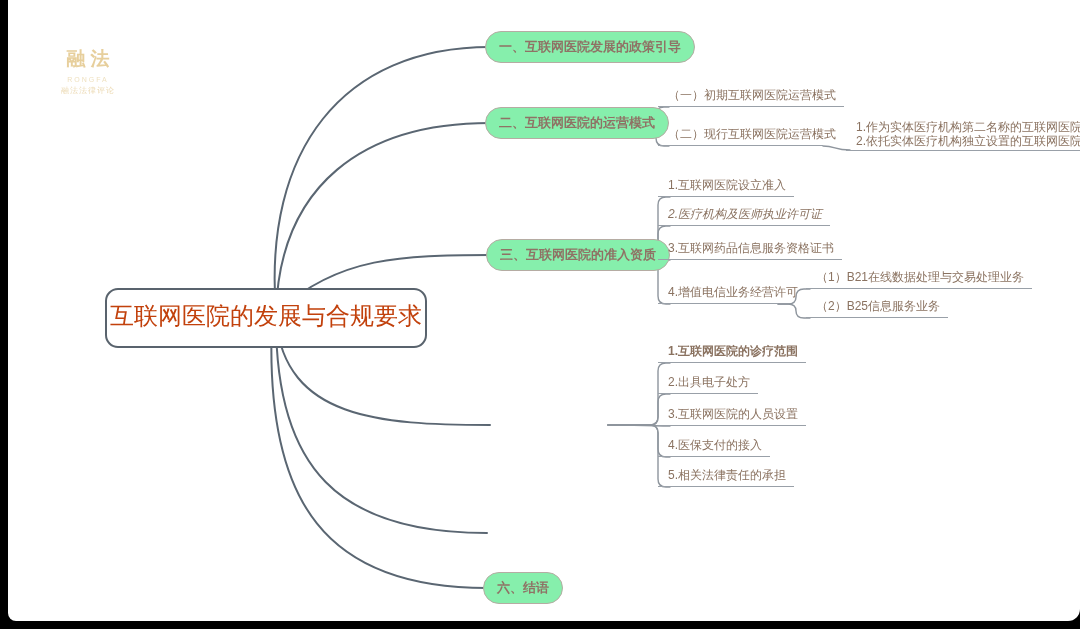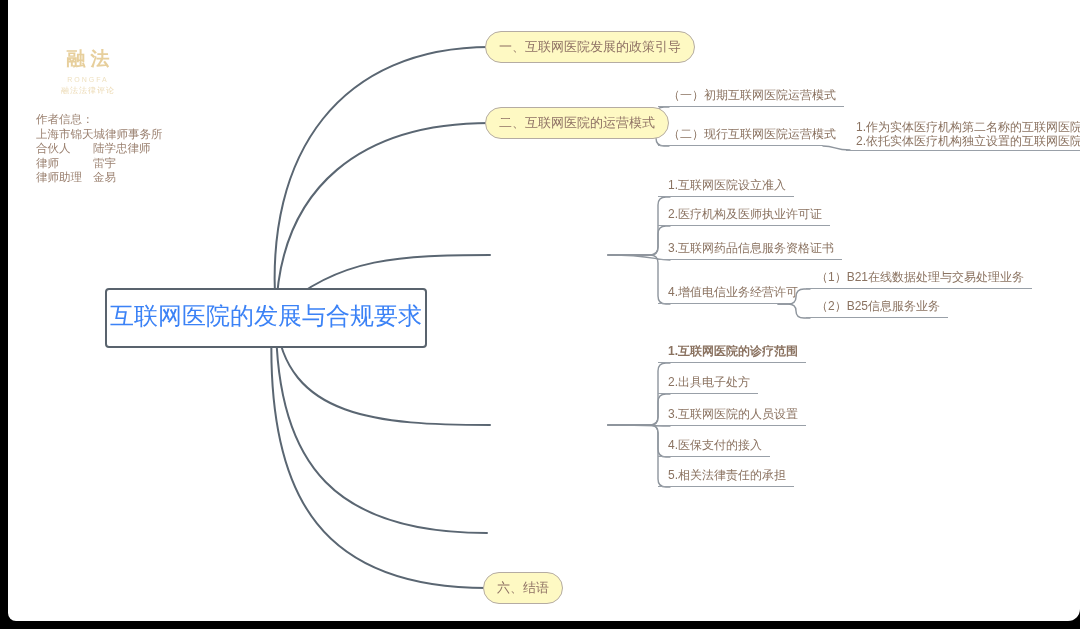--- a/index.html
+++ b/index.html
@@ -3,24 +3,24 @@
 <meta charset="utf-8">
 <style>
   html,body{margin:0;padding:0;}
   body{font-family:"Liberation Sans", sans-serif; background:#000;}
   .frame{position:relative; width:1080px; height:629px; background:#000; overflow:hidden;}
   .canvas{position:absolute; left:8px; top:0; width:1072px; height:621px; background:#fff;
           border-bottom-right-radius:12px; border-bottom-left-radius:8px;}
   svg.links{position:absolute; left:0; top:0; z-index:1;}
   .node{position:absolute; z-index:2;}
   .central{left:97px; top:288px; width:318px; height:56px; background:#fff;
-           border:2px solid #59636d; border-radius:4px; color:#3b82f6;
+           border:2px solid #59636d; border-radius:13px; color:#c2410c;
            font-size:24px; line-height:52px; text-align:center; white-space:nowrap;}
-  .pill{height:30px; background:#fef9c3; border:1.5px solid #b5aca3; border-radius:17px;
-        color:#8f7265; font-size:13px; line-height:29px; padding:0 13px; white-space:nowrap;}
+  .pill{height:30px; background:#86efac; border:1.5px solid #b5aca3; border-radius:17px;
+        color:#8f7265; font-size:13px; line-height:29px; padding:0 13px; white-space:nowrap;font-weight:bold;}
   .lnode{color:#8a7260; font-size:12px; line-height:17px; padding:0 8px 2px 10px;
          border-bottom:1.4px solid #99a0a8; white-space:nowrap; background:transparent;}
   .lnode.multiline{line-height:14px; padding-top:1px;}
   .logo{left:38px; top:46px; width:84px; text-align:center; color:#e7cf9c;}
   .logo-title{font-family:"DejaVu Serif", serif; font-weight:bold; font-size:19px;
               letter-spacing:5px; margin-left:5px;}
   .logo-sub{font-size:7px; letter-spacing:2px; color:#efe1c0; margin-top:4px;}
   .logo-tagline{font-size:8px; letter-spacing:1px; color:#ecdab4; margin-top:2px;}
   .author{left:28px; top:112px; color:#9b8170; font-size:11.5px; line-height:14.5px;}
   .author .row span.role{display:inline-block; width:57px;}
@@ -62,49 +62,37 @@
         <path d="M 600 425 L 642 425 Q 650 425 650 433 L 650 479 Q 650 487 658 487 L 662 487"></path>
       </g>
     </svg>
 
     <div class="node logo">
       <div class="logo-title">融法</div>
       <div class="logo-sub">RONGFA</div>
       <div class="logo-tagline">融法法律评论</div>
     </div>
 
-    <div class="node author">
-      <div class="row">作者信息：</div>
-      <div class="row">上海市锦天城律师事务所</div>
-      <div class="row">
-        <span class="role">合伙人</span><span>陆学忠律师</span>
-      </div>
-      <div class="row">
-        <span class="role">律师</span><span>雷宇</span>
-      </div>
-      <div class="row">
-        <span class="role">律师助理</span><span>金易</span>
-      </div>
-    </div>
 
     <div class="node central">互联网医院的发展与合规要求</div>
 
     <div class="node pill" style="left:477px; top:31px;">一、互联网医院发展的政策引导</div>
     <div class="node pill" style="left:477px; top:107px;">二、互联网医院的运营模式</div>
+    <div class="node pill" style="left:478px; top:239px;">三、互联网医院的准入资质</div>
     <div class="node pill" style="left:475px; top:572px;">六、结语</div>
 
     <div class="node lnode" style="left:650px; top:87px;">（一）初期互联网医院运营模式</div>
     <div class="node lnode" style="left:650px; top:126px; width:165px; box-sizing:border-box;">（二）现行互联网医院运营模式</div>
     <div class="node lnode multiline" style="left:838px; top:119px;">
       <div>1.作为实体医疗机构第二名称的互联网医院</div>
       <div>2.依托实体医疗机构独立设置的互联网医院</div>
     </div>
 
     <div class="node lnode" style="left:650px; top:177px;">1.互联网医院设立准入</div>
-    <div class="node lnode" style="left:650px; top:206px;">2.医疗机构及医师执业许可证</div>
+    <div class="node lnode" style="left:650px; top:206px;font-style:italic;">2.医疗机构及医师执业许可证</div>
     <div class="node lnode" style="left:650px; top:240px;">3.互联网药品信息服务资格证书</div>
     <div class="node lnode" style="left:650px; top:284px; width:120px; box-sizing:border-box;text-align:right;">4.增值电信业务经营许可</div>
     <div class="node lnode" style="left:798px; top:269px;">（1）B21在线数据处理与交易处理业务</div>
     <div class="node lnode" style="left:798px; top:298px;">（2）B25信息服务业务</div>
 
     <div class="node lnode" style="left:650px; top:343px;font-weight:bold;">1.互联网医院的诊疗范围</div>
     <div class="node lnode" style="left:650px; top:374px;">2.出具电子处方</div>
     <div class="node lnode" style="left:650px; top:406px;">3.互联网医院的人员设置</div>
     <div class="node lnode" style="left:650px; top:437px;">4.医保支付的接入</div>
     <div class="node lnode" style="left:650px; top:467px;">5.相关法律责任的承担</div>

